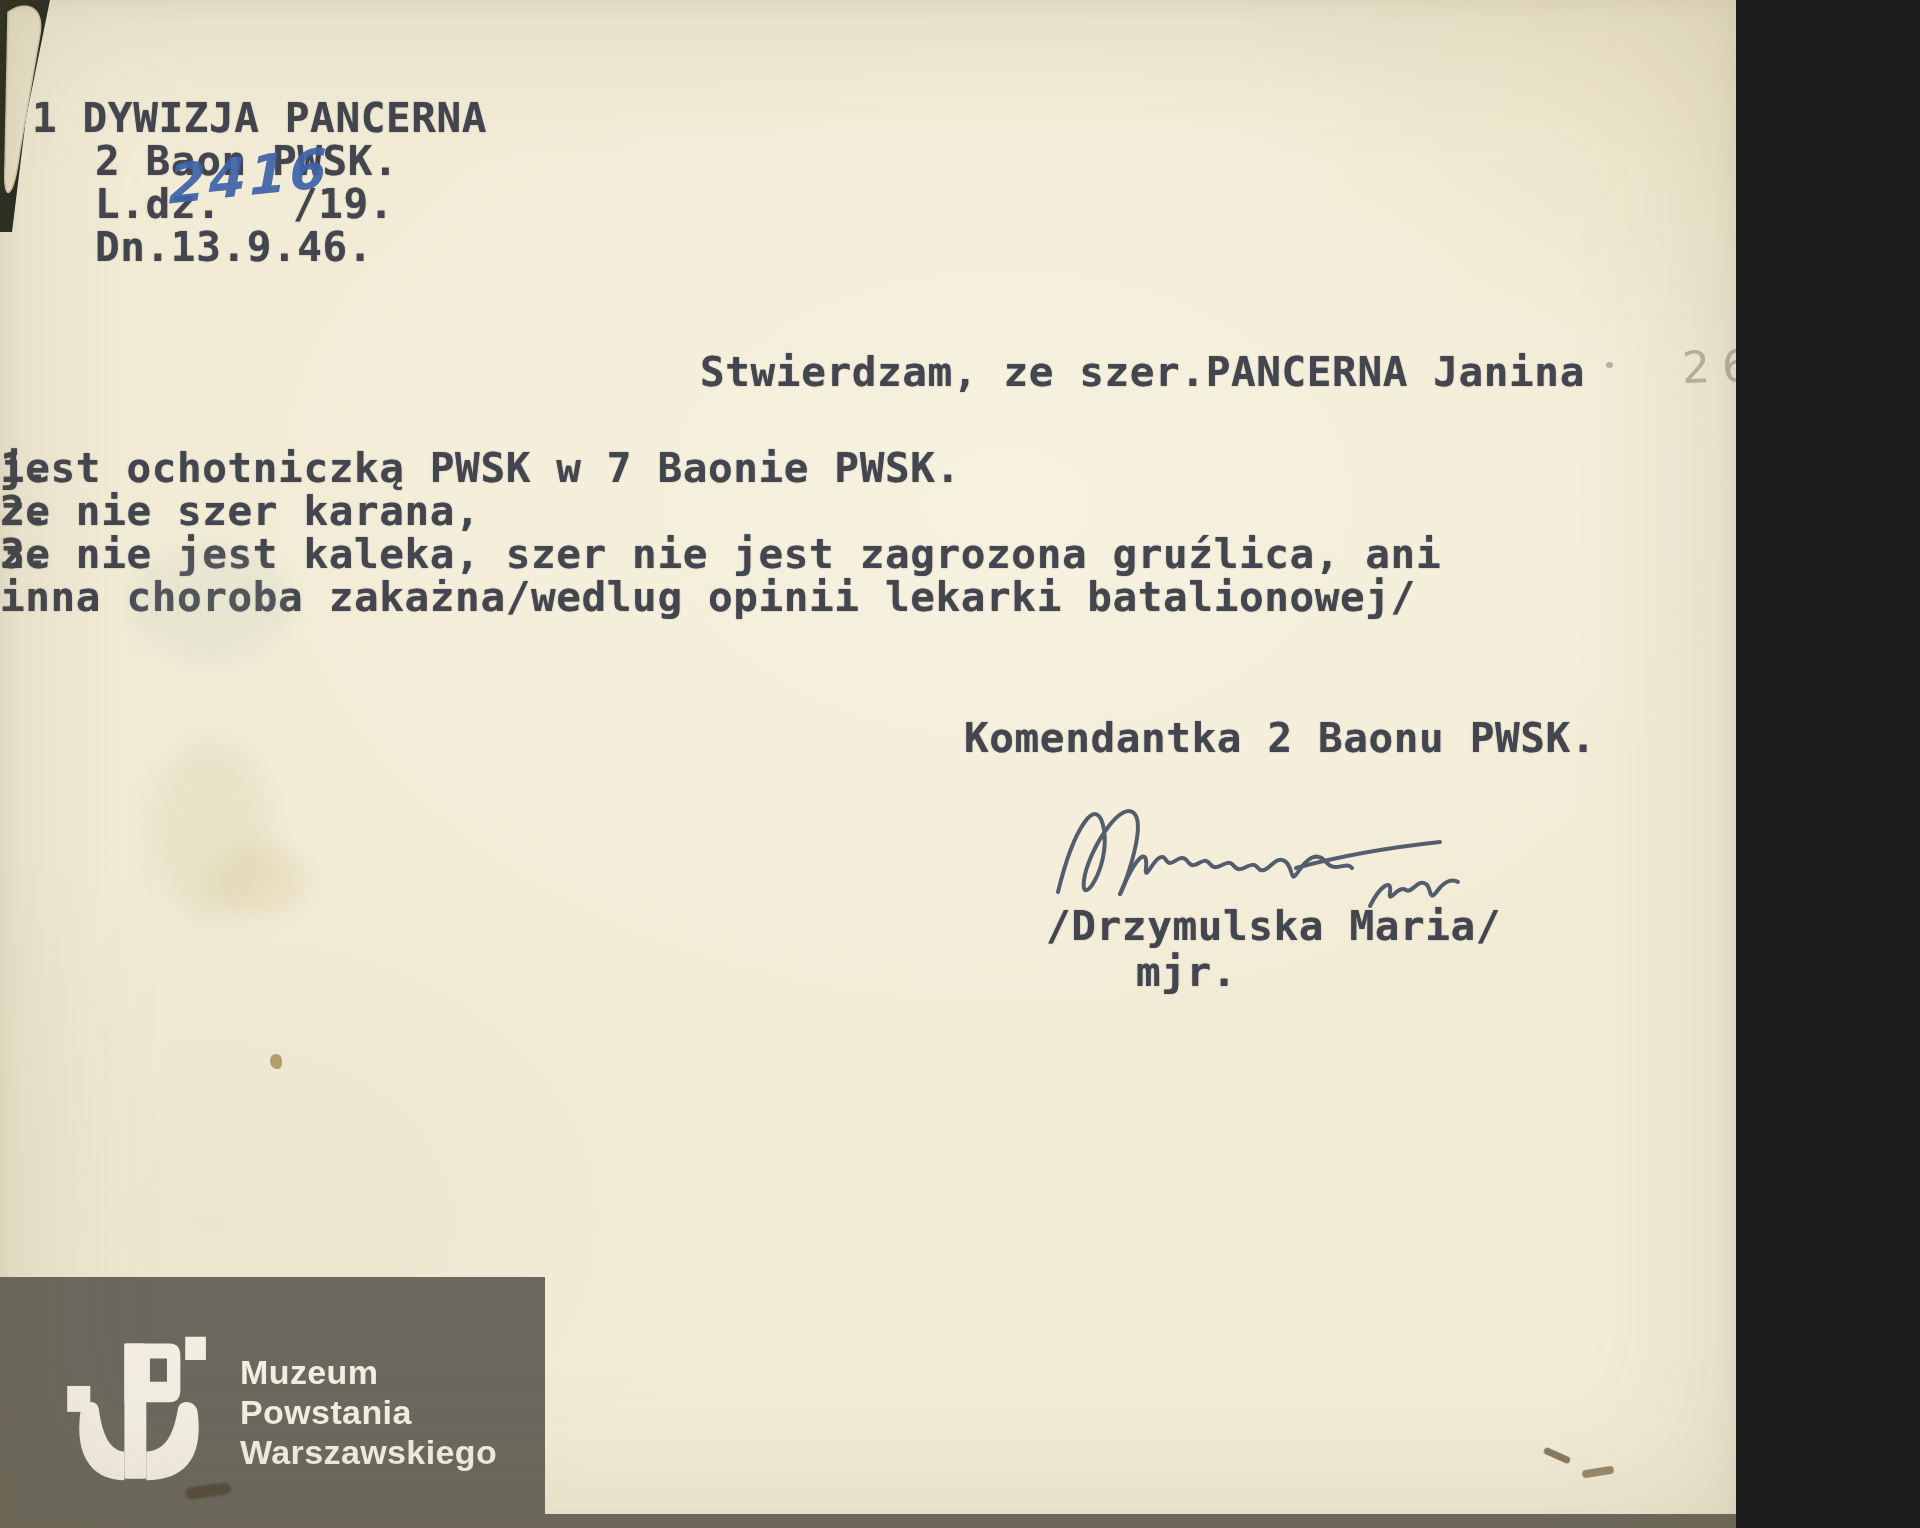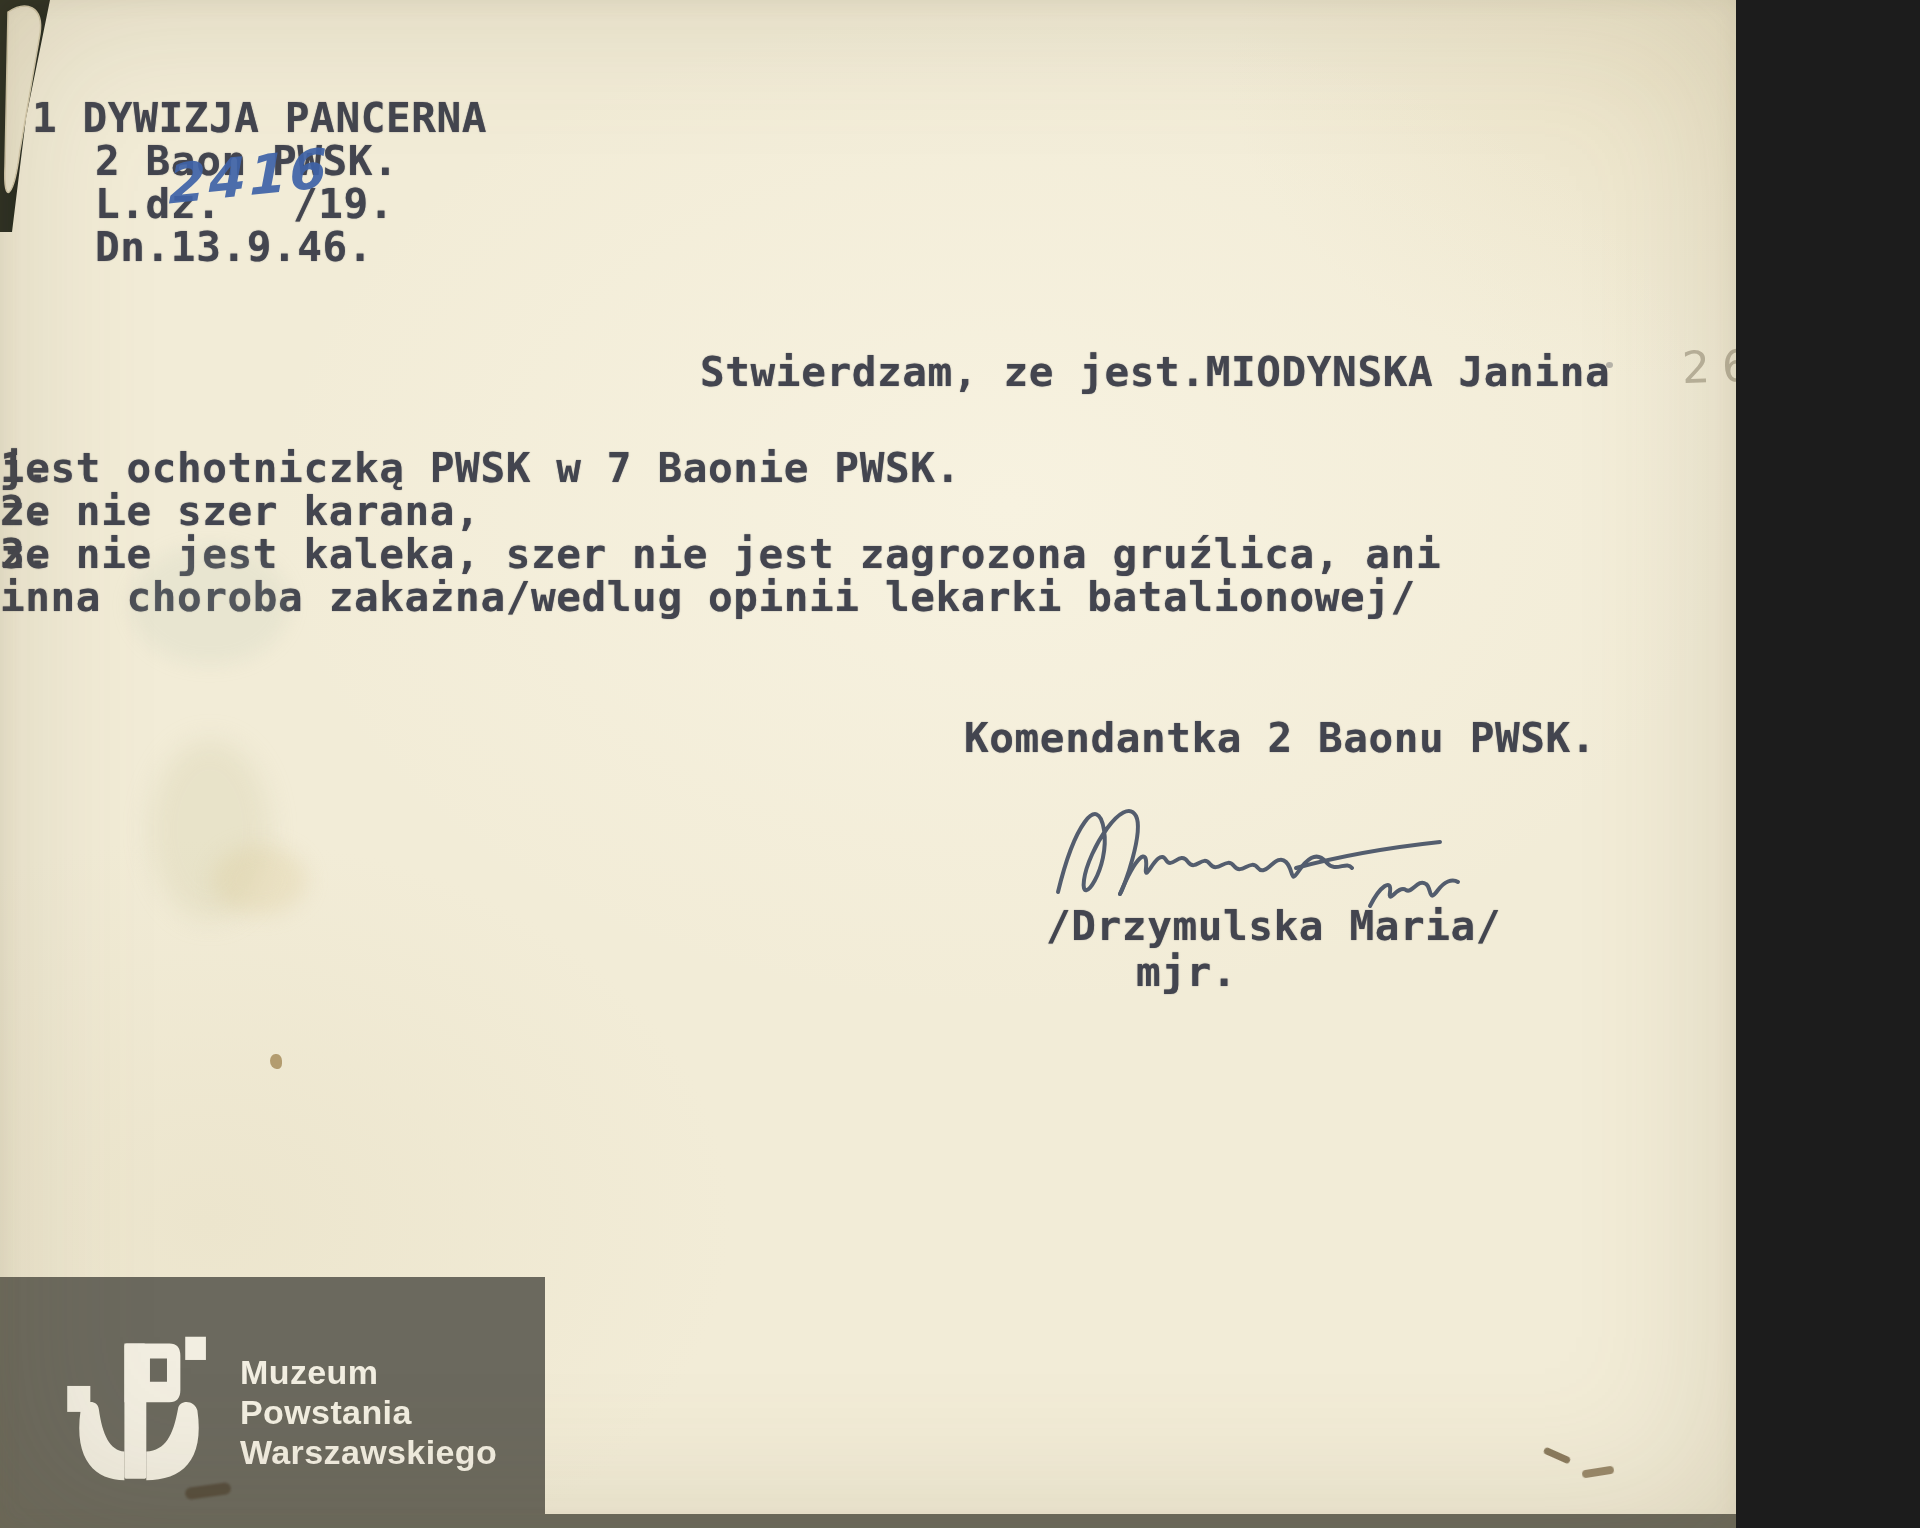--- a/index.html
+++ b/index.html
@@ -59,21 +59,21 @@
     <path d="M8,12 C26,0 44,6 40,34 L20,150 C14,198 3,208 5,166 Z" fill="#ede6cf" stroke="#d6ccae" stroke-width="1.5"></path>
   </svg>
 
   <div class="tw" style="left:32px;top:96px;">1 DYWIZJA PANCERNA</div>
   <div class="tw" style="left:95px;top:139px;">2 Baon PWSK.</div>
   <div class="tw" style="left:95px;top:182px;">L.dz.</div>
   <div class="tw" style="left:293px;top:182px;">/19.</div>
   <div class="hand-blue" style="left:168px;top:150px;">2416</div>
   <div class="tw" style="left:95px;top:225px;">Dn.13.9.46.</div>
 
-  <div class="tw" style="left:700px;top:350px;">Stwierdzam, ze jest.MIODYNSKA Janina</div>
+  <div class="tw" style="left:700px;top:350px;">Stwierdzam, ze szer.PANCERNA Janina</div>
   <div class="stray-mark" style="left:1606px;top:362px;width:7px;height:6px;"></div>
 
   <div class="pencil" style="left:1682px;top:344px;">261</div>
 
   <div class="item-row" style="top:446px;">
     <span class="tw num">1.</span>
     <span class="tw txt">jest ochotniczką PWSK w 7 Baonie PWSK.</span>
   </div>
   <div class="item-row" style="top:489px;">
     <span class="tw num">2.</span>

